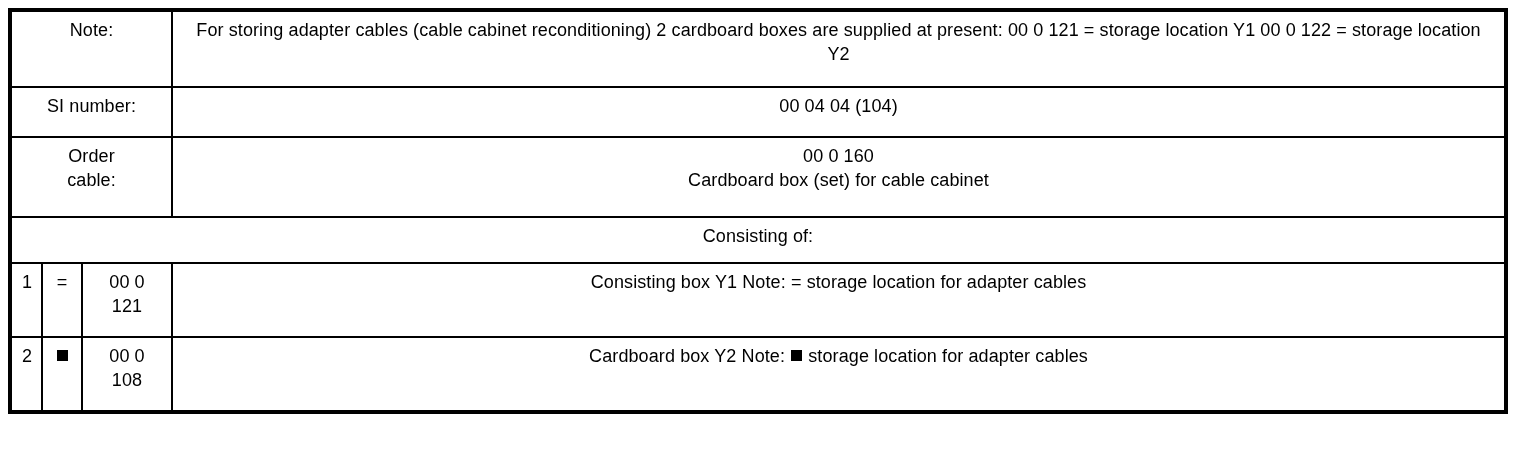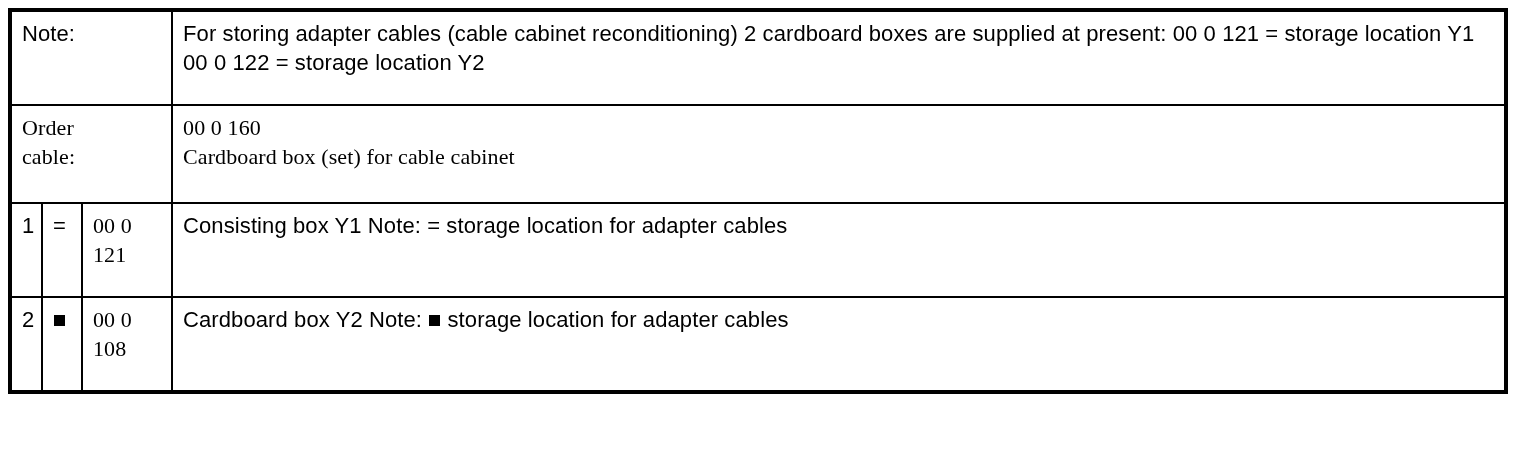--- a/index.html
+++ b/index.html
@@ -30,26 +30,27 @@
     top: 8px;
     width: 1500px;
     border-collapse: collapse;
     table-layout: fixed;
     background: #ffffff;
     border: 4px solid #000000;
   }
 
   .doc-table td {
     border: 2px solid #000000;
-    padding: 7px 10px 27px 10px;
+    padding: 7px 10px 9px 10px;
     vertical-align: top;
-    font-size: 22px;
+    font-size: 18px;
     line-height: 1.32;
     letter-spacing: 0.1px;
     background: #ffffff;
+    text-align: center;
   }
 
   
   .col-pos   { width: 32px;  text-align: left; }
   .col-mark  { width: 40px;  text-align: left; }
   .col-part  { width: 90px; text-align: left; }
   .col-label { width: 174px; }
   .col-body  { width: auto; }
 
   
@@ -58,21 +59,21 @@
     border-right: none;
   }
 
   
   .row-note    td { height: 58px; }
   .row-si      td { height: 32px; }
   .row-order   td { height: 62px; }
   .row-band    td { height: 28px; }
   .row-item    td { height: 56px; }
 
-  .nowrap-line { white-space: nowrap; font-family: Liberation Serif, serif; }
+  .nowrap-line { white-space: nowrap; }
 
   
   .sq {
     display: inline-block;
     width: 11px;
     height: 11px;
     background: #000000;
     vertical-align: 0.04em;
     margin: 0 1px;
   }
@@ -93,32 +94,39 @@
       <col class="col-part">
       <col class="col-body">
     </colgroup>
     <tbody>
 
       <tr class="row-note">
         <td colspan="3" class="col-label">Note:</td>
         <td>For storing adapter cables (cable cabinet reconditioning) 2 cardboard boxes are supplied at present: 00 0 121 = storage location Y1 00 0 122 = storage location Y2</td>
       </tr>
 
+      <tr class="row-si">
+        <td colspan="3" class="col-label">SI number:</td>
+        <td>00 04 04 (104)</td>
+      </tr>
 
       <tr class="row-order">
         <td colspan="3" class="col-label">
           <div class="nowrap-line">Order</div>
           <div class="nowrap-line">cable:</div>
         </td>
         <td>
           <div class="nowrap-line">00 0 160</div>
           <div class="nowrap-line">Cardboard box (set) for cable cabinet</div>
         </td>
       </tr>
 
+      <tr class="row-band">
+        <td colspan="4" class="band-cell">Consisting of:</td>
+      </tr>
 
       <tr class="row-item">
         <td class="col-pos">1</td>
         <td class="col-mark">
           <span class="eqs">=</span>
         </td>
         <td class="col-part">
           <div class="nowrap-line">00 0</div>
           <div class="nowrap-line">121</div>
         </td>

